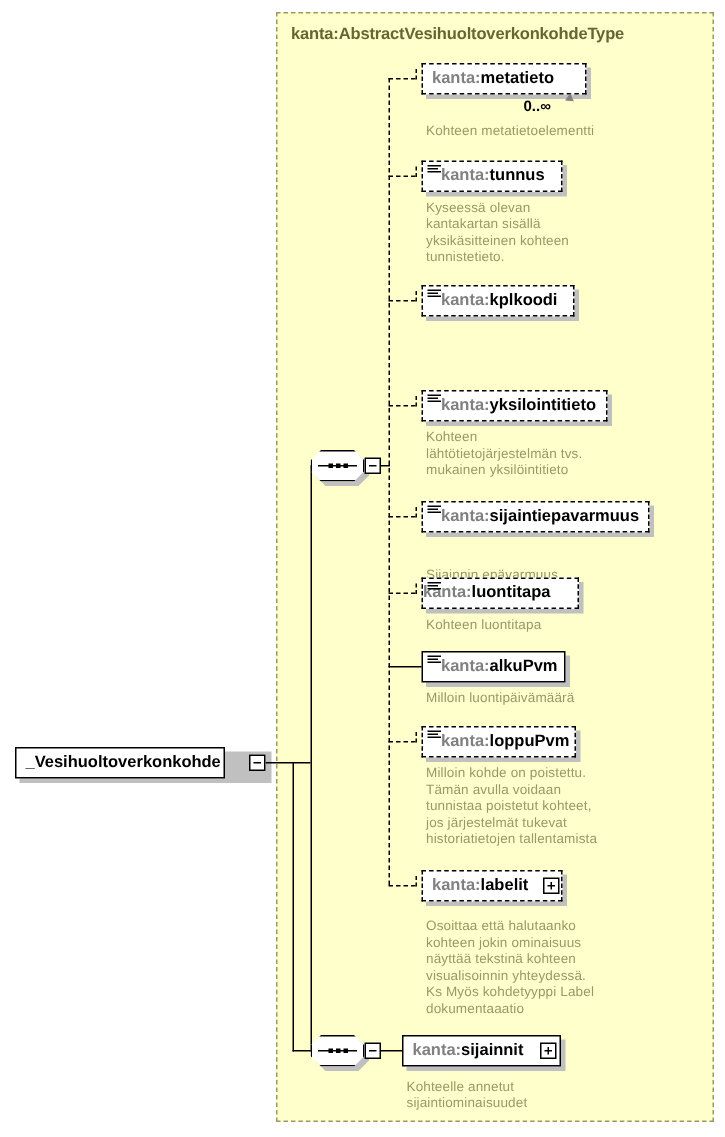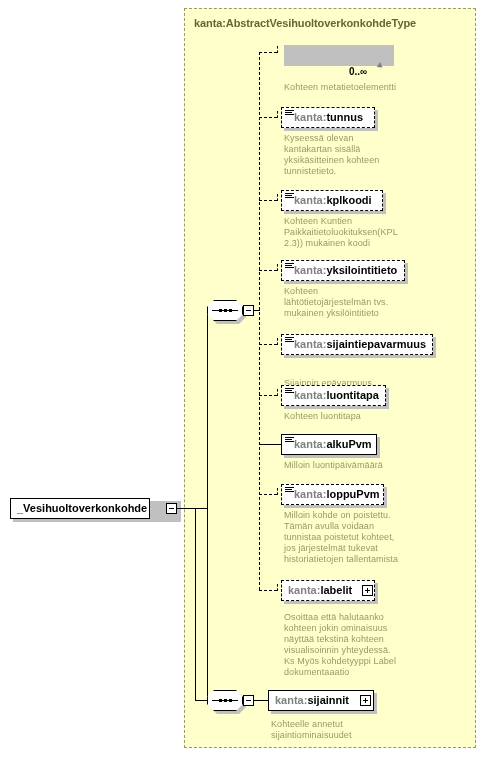--- a/index.html
+++ b/index.html
@@ -220,20 +220,23 @@
 
   <div class="line h-solid" style="left:254px; top:310px; width:6px;"></div>
 
   <div class="line v-dash" style="left:259px; top:52px; height:538px;"></div>
 
   <div class="line h-solid" style="left:254px; top:700px; width:14px;"></div>
 
   <div class="line h-dash" style="left:259px; top:52px; width:18px;"></div>
   <div class="line v-dash" style="left:277px; top:46px; height:7px;"></div>
   <div class="box-shadow" style="left:284px; top:45px; width:110px; height:21px;"></div>
+  <div class="elem-box optional" style="left:281px; top:42px; width:110px;">
+    <span class="elem-label"><span class="ns">kanta:</span><span class="nm">metatieto</span></span>
+  </div>
   <div class="rep-arrow" style="left:378px; top:63px;"></div>
   <div class="card" style="left:349px; top:66px;">0..∞</div>
   <div class="doc" style="left:284px; top:82px; width:190px;">Kohteen metatietoelementti</div>
 
   <div class="line h-dash" style="left:259px; top:117px; width:18px;"></div>
   <div class="line v-dash" style="left:277px; top:111px; height:7px;"></div>
   <div class="box-shadow" style="left:284px; top:110px; width:94px; height:21px;"></div>
   <div class="elem-box optional" style="left:281px; top:107px; width:94px;">
     <span class="content-icon">
         <i></i>
@@ -251,23 +254,20 @@
   <div class="line v-dash" style="left:277px; top:194px; height:7px;"></div>
   <div class="box-shadow" style="left:284px; top:193px; width:102px; height:21px;"></div>
   <div class="elem-box optional" style="left:281px; top:190px; width:102px;">
     <span class="content-icon">
         <i></i>
         <i></i>
         <i></i>
       </span>
     <span class="elem-label" style="padding-left:12px;"><span class="ns">kanta:</span><span class="nm">kplkoodi</span></span>
   </div>
-  <div class="doc" style="left:284px; top:216px; width:125px;">Kohteen Kuntien
-Paikkaitietoluokituksen(KPL
-2.3)) mukainen koodi</div>
 
   <div class="line h-dash" style="left:259px; top:270px; width:18px;"></div>
   <div class="line v-dash" style="left:277px; top:264px; height:7px;"></div>
   <div class="box-shadow" style="left:284px; top:263px; width:124px; height:21px;"></div>
   <div class="elem-box optional" style="left:281px; top:260px; width:124px;">
     <span class="content-icon">
         <i></i>
         <i></i>
         <i></i>
       </span>
@@ -292,21 +292,21 @@
 
   <div class="line h-dash" style="left:259px; top:395px; width:18px;"></div>
   <div class="line v-dash" style="left:277px; top:389px; height:7px;"></div>
   <div class="box-shadow" style="left:284px; top:388px; width:105px; height:21px;"></div>
   <div class="elem-box optional" style="left:281px; top:385px; width:105px;">
     <span class="content-icon">
         <i></i>
         <i></i>
         <i></i>
       </span>
-    <span class="elem-label" style="padding-left:12px;"><span class="ns">kanta:</span><span class="nm">luontitapa</span></span>
+    <span class="elem-label" style="padding-left:0;"><span class="ns">kanta:</span><span class="nm">luontitapa</span></span>
   </div>
   <div class="doc" style="left:284px; top:411px; width:160px;">Kohteen luontitapa</div>
 
   <div class="line h-solid" style="left:259px; top:444px; width:22px;"></div>
   <div class="box-shadow" style="left:284px; top:437px; width:96px; height:21px;"></div>
   <div class="elem-box" style="left:281px; top:434px; width:96px;">
     <span class="content-icon">
         <i></i>
         <i></i>
         <i></i>

